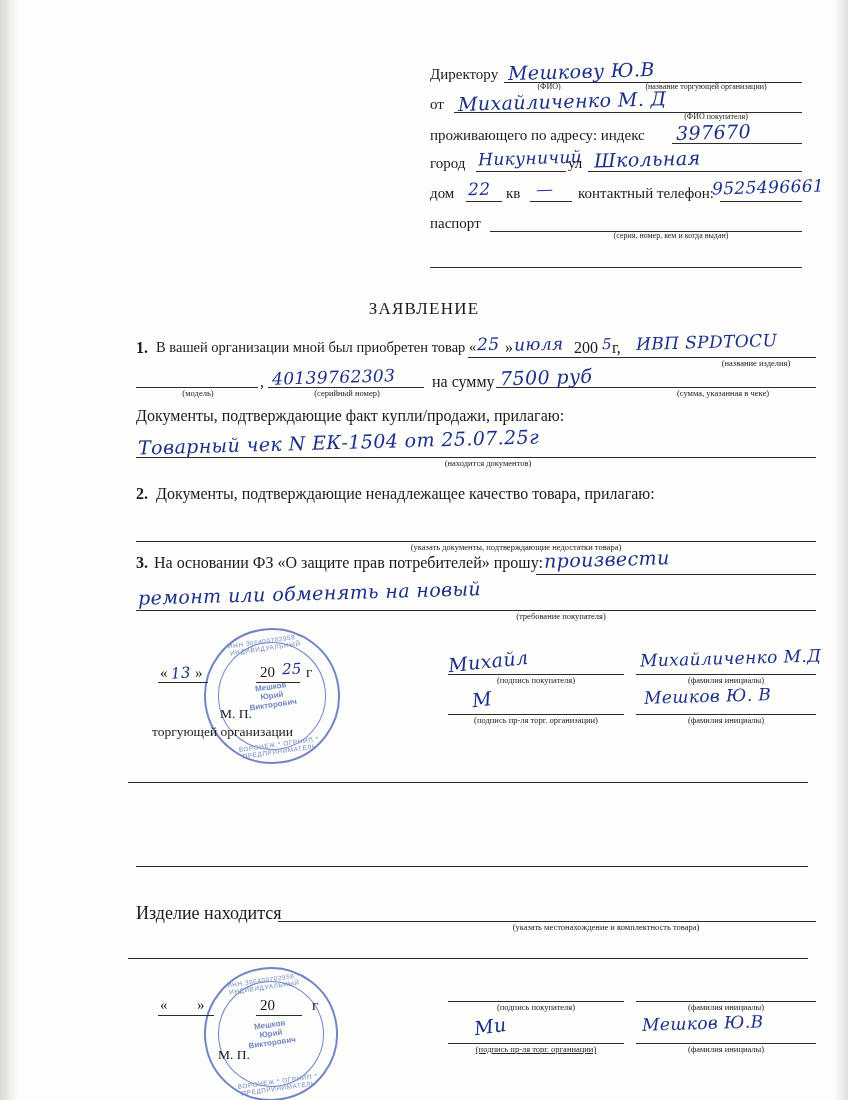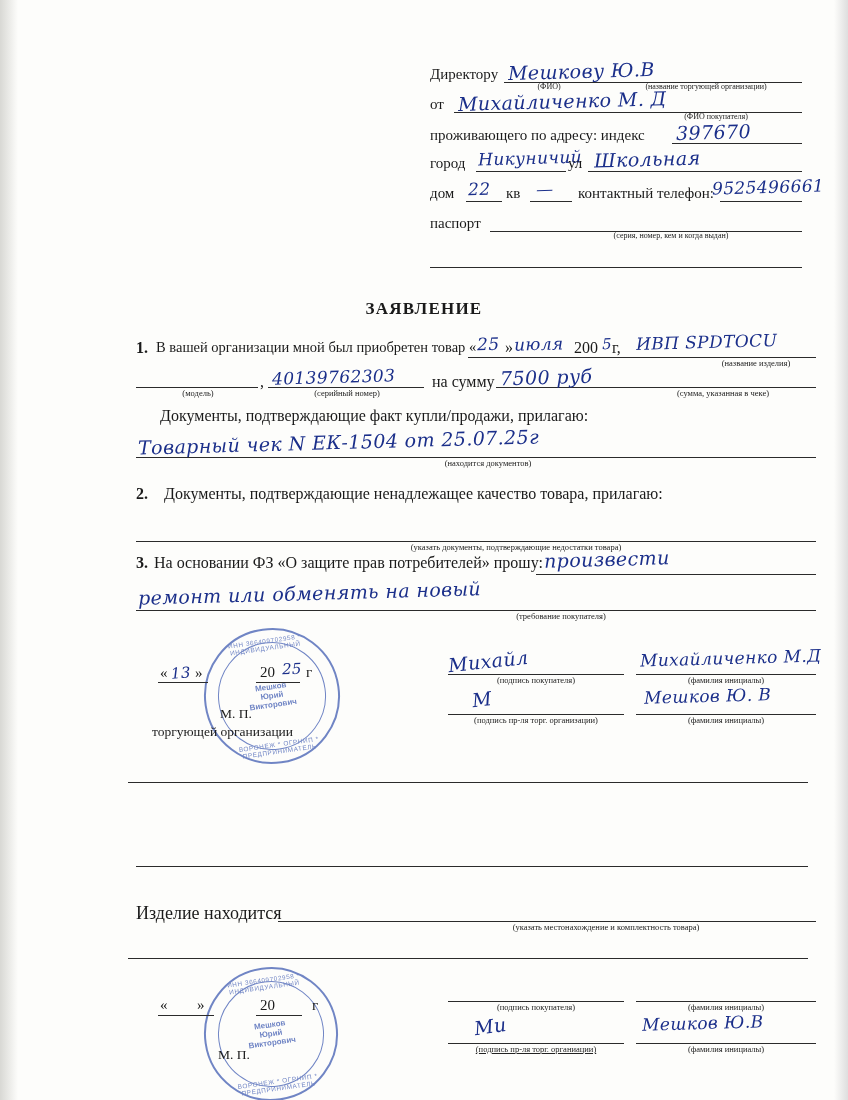--- a/index.html
+++ b/index.html
@@ -92,21 +92,21 @@
     line-height: 1;
   }
 
   
   .title {
     position: absolute;
     top: 299px;
     left: 0;
     width: 848px;
     text-align: center;
-    font-weight: bold;
+    font-weight: normal;
     font-size: 17px;
     letter-spacing: 1.2px;
   }
   .num { font-weight: bold; }
 
   
   .stamp {
     position: absolute;
     border: 2px solid #3a57b0;
     border-radius: 50%;
@@ -240,35 +240,35 @@
       <span class="abs" style="left:124px; top:0px;">,</span>
       <span class="abs" style="left:132px; top:14px; width:156px; border-bottom:1px solid #2b2b2b;"></span>
       <span class="abs hand" style="left:136px; top:-6px;">40139762303</span>
       <span class="abs cap" style="left:146px; top:16px; width:130px;">(серийный номер)</span>
       <span class="abs" style="left:296px; top:0px;">на сумму</span>
       <span class="abs" style="left:360px; top:14px; width:320px; border-bottom:1px solid #2b2b2b;"></span>
       <span class="abs hand big" style="left:364px; top:-7px;">7500 руб</span>
       <span class="abs cap" style="left:494px; top:16px; width:186px;">(сумма, указанная в чеке)</span>
     </div>
 
-    <div style="position:relative; height:22px; margin-top:4px;margin-left:24px;">
+    <div style="position:relative; height:22px; margin-top:4px;">
       <span class="abs" style="left:0; top:0;">Документы, подтверждающие факт купли/продажи, прилагаю:</span>
     </div>
 
     <div style="position:relative; height:34px; margin-top:6px;">
       <span class="abs hand big" style="left:2px; top:-4px;">Товарный чек N ЕК-1504 от 25.07.25г</span>
       <span class="abs" style="left:0; top:22px; width:680px; border-bottom:1px solid #2b2b2b;"></span>
       <span class="abs cap" style="left:272px; top:24px; width:160px;">(находится документов)</span>
     </div>
   </div>
 
   <div class="abs" style="left:136px; top:485px; width:680px;">
     <div style="position:relative; height:24px;">
       <span class="abs num" style="left:0; top:0;">2.</span>
-      <span class="abs" style="left:28px; top:0;">Документы, подтверждающие ненадлежащее качество товара, прилагаю:</span>
+      <span class="abs" style="left:20px; top:0;">Документы, подтверждающие ненадлежащее качество товара, прилагаю:</span>
     </div>
     <div style="position:relative; height:34px; margin-top:14px;">
       <span class="abs hand" style="left:4px; top:-4px;"></span>
       <span class="abs" style="left:0; top:18px; width:680px; border-bottom:1px solid #2b2b2b;"></span>
       <span class="abs cap" style="left:230px; top:20px; width:300px;">(указать документы, подтверждающие недостатки товара)</span>
     </div>
   </div>
 
   <div class="abs" style="left:136px; top:552px; width:680px;">
     <div style="position:relative; height:28px;">

